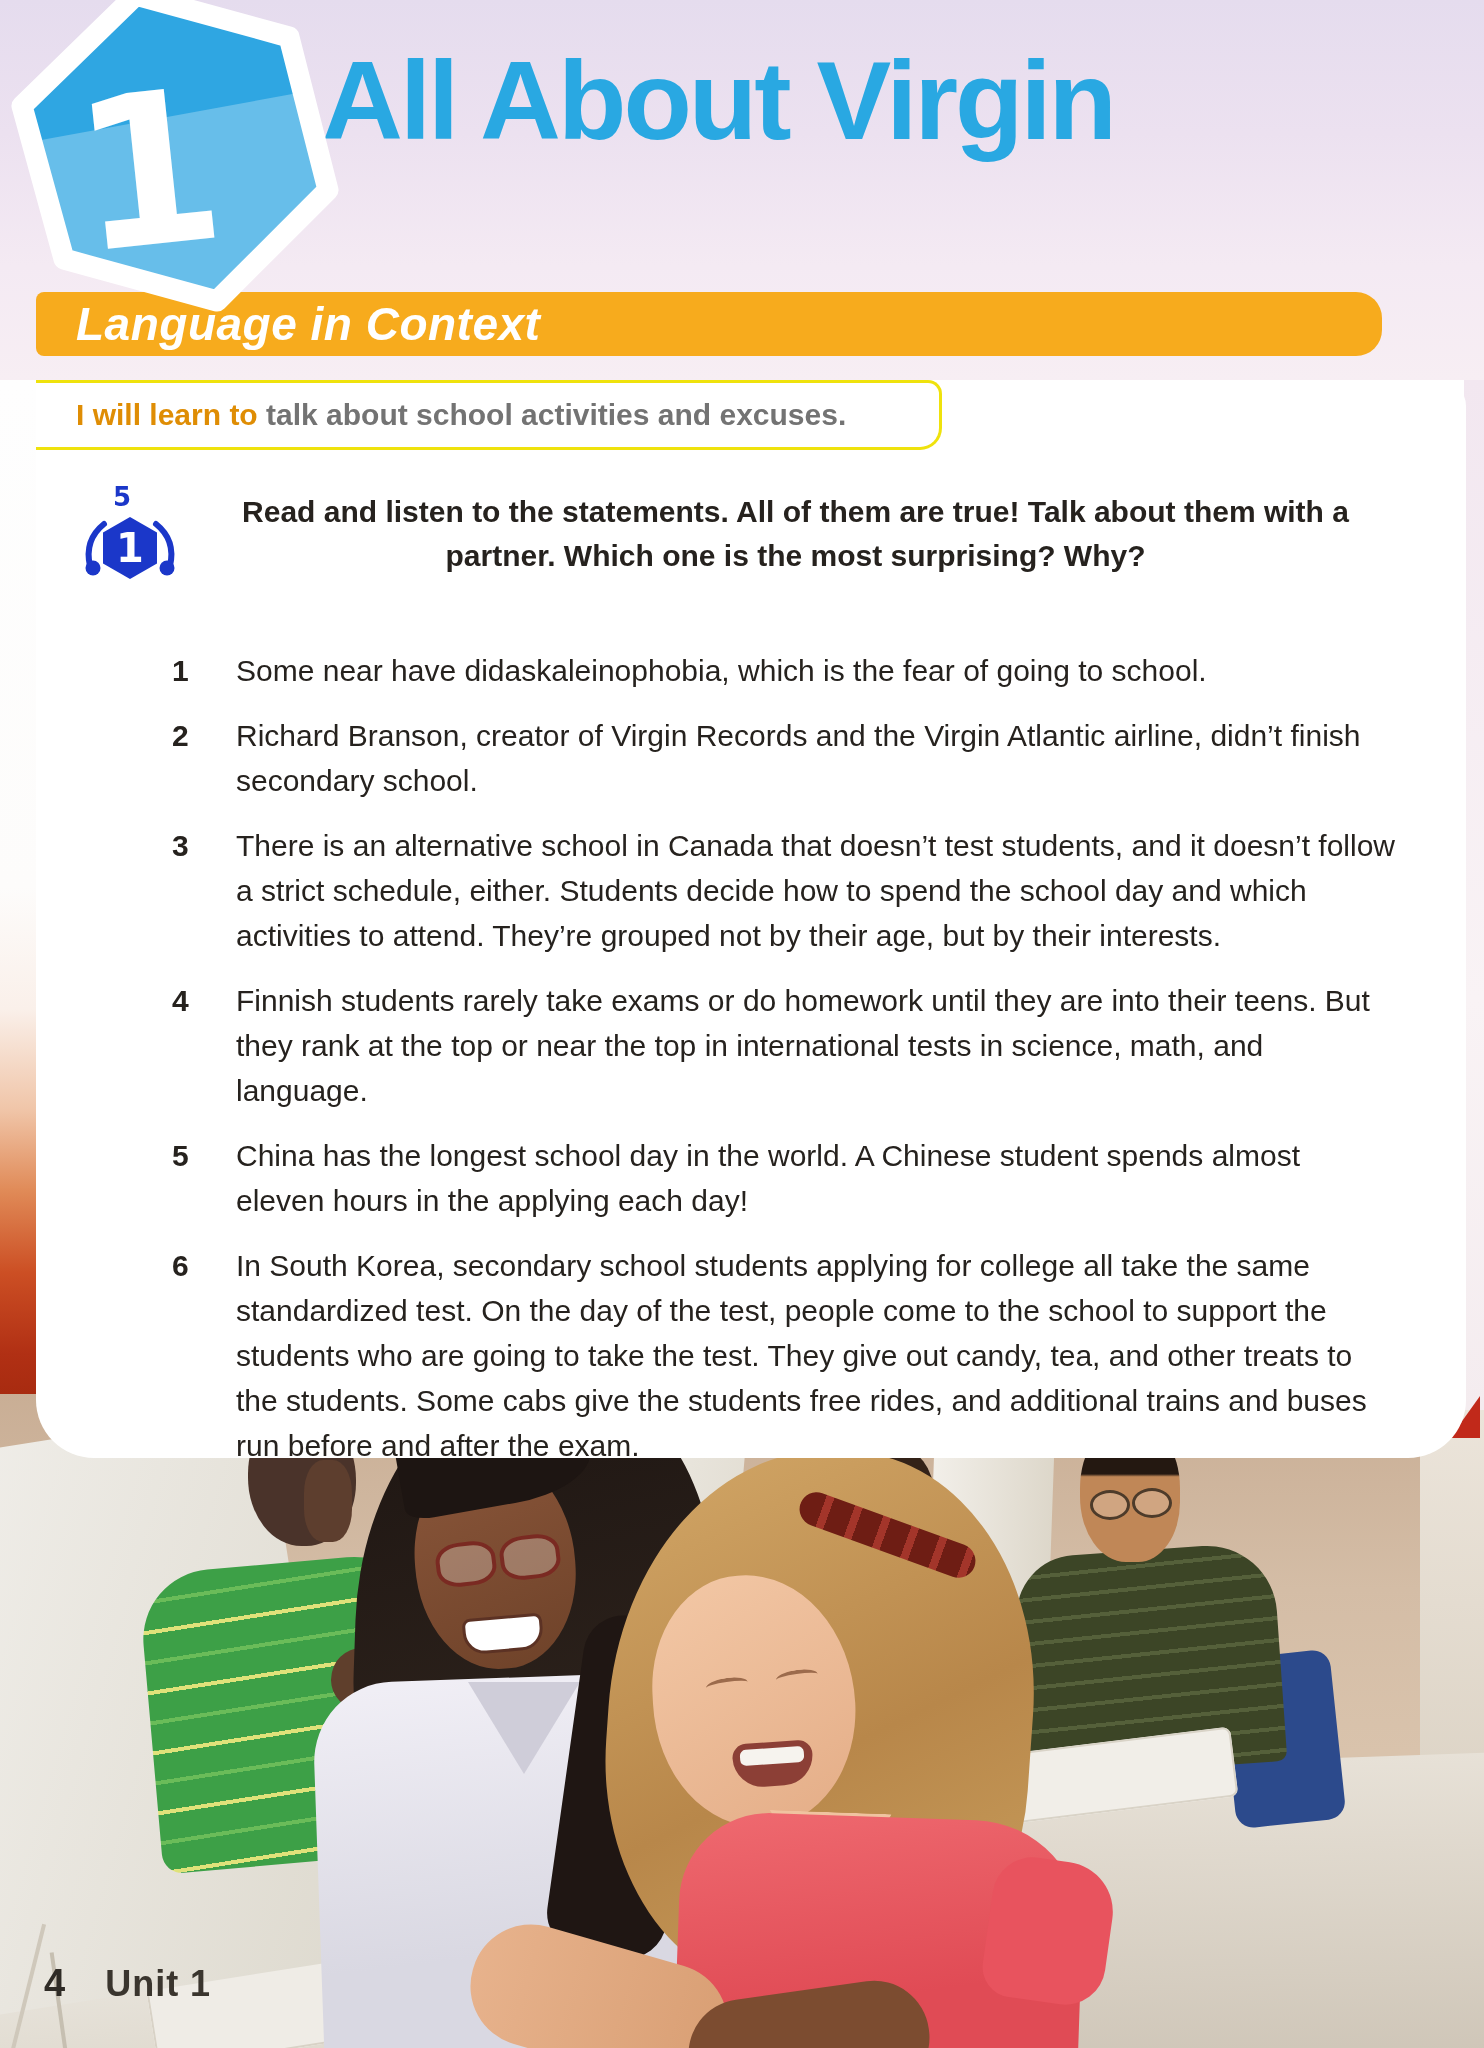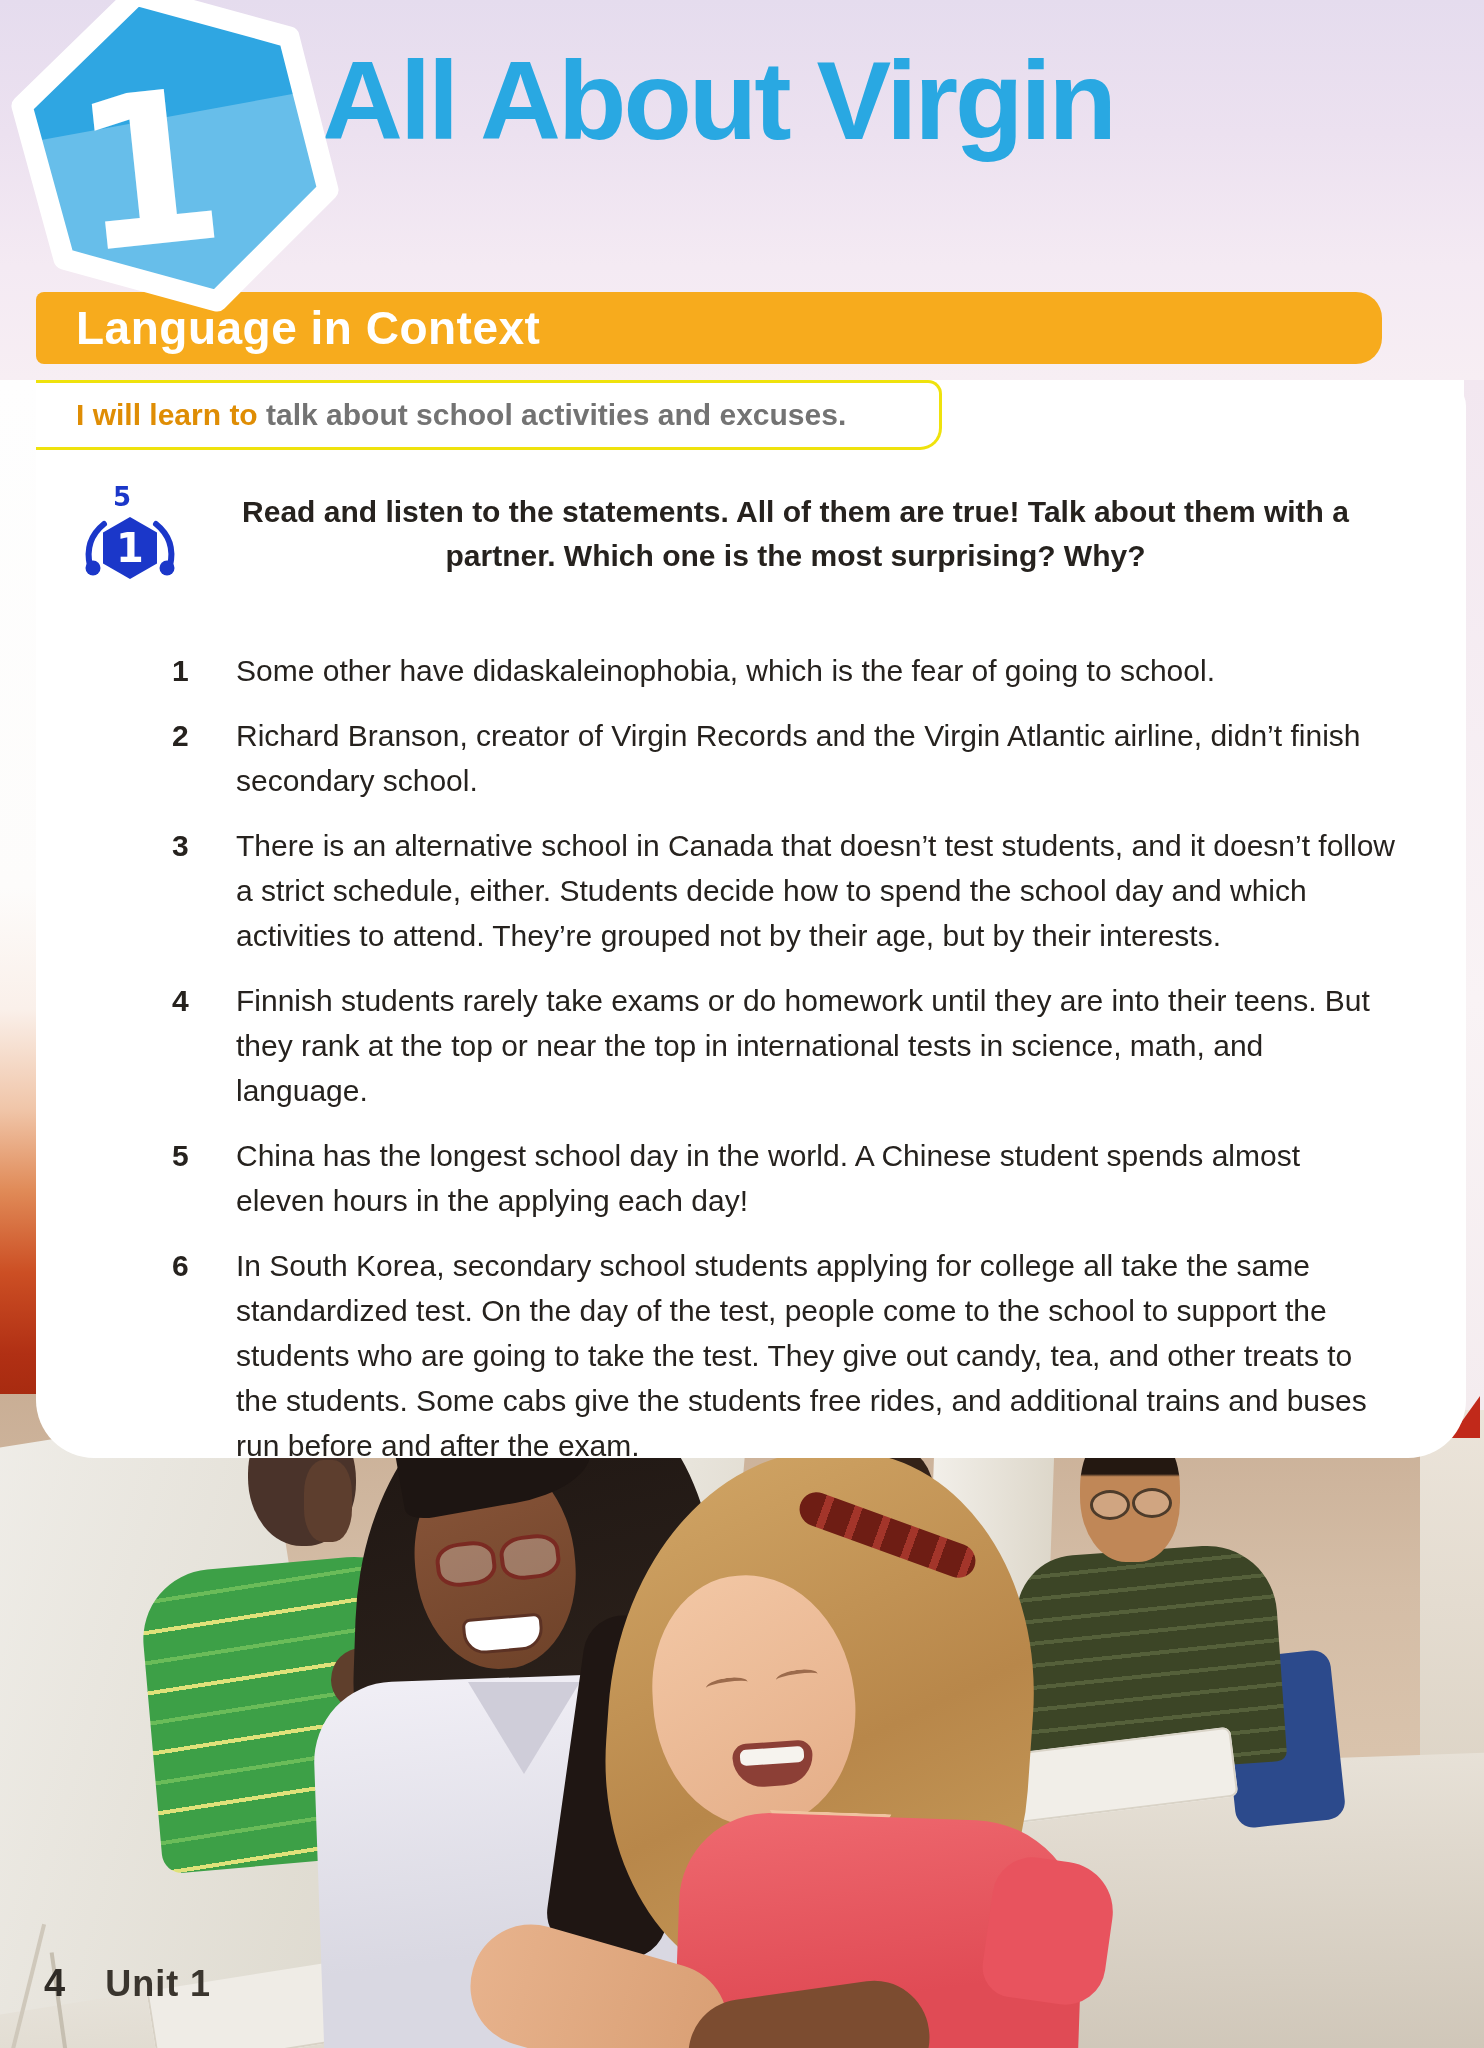--- a/index.html
+++ b/index.html
@@ -7,23 +7,23 @@
         font-family:"Liberation Sans", sans-serif;color:#262220;}
 
   
   .header-bg{position:absolute;left:0;top:0;width:100%;height:380px;
     background:linear-gradient(180deg,#e5dcee 0%,#ece1f0 35%,#f4eaf3 70%,#f7eef3 100%);z-index:1;}
   .page-title{position:absolute;left:322px;top:36px;z-index:6;font-size:112px;font-weight:bold;
     letter-spacing:-3px;color:#29a8e2;white-space:nowrap;}
   .unit-badge{position:absolute;left:-8px;top:-20px;width:372px;height:336px;z-index:7;}
 
   
-  .lic-banner{position:absolute;left:36px;top:292px;width:1346px;height:72px;z-index:6;
+  .lic-banner{position:absolute;left:36px;top:292px;width:1346px;height:64px;z-index:6;
     background:#f7ab1d;border-radius:8px 26px 26px 8px;display:flex;align-items:center;
-    padding-left:40px;box-sizing:border-box;}
+    padding-left:40px;box-sizing:border-box;font-style:italic;}
   .lic-banner span{color:#ffffff;font-size:46px;font-weight:bold;letter-spacing:.5px;}
 
   
   .learn-box{position:absolute;left:36px;top:380px;width:906px;height:70px;z-index:7;
     background:#ffffff;border:3px solid #efe20c;border-left:none;border-radius:0 14px 22px 0;
     display:flex;align-items:center;padding-left:40px;box-sizing:border-box;
     font-size:30px;font-weight:bold;white-space:nowrap;}
   .learn-lead{color:#df8d04;}
   .learn-rest{color:#737373;white-space:pre;}
 
@@ -179,21 +179,21 @@
           <polygon points="50,97 23,81.5 23,50.5 50,35 77,50.5 77,81.5" fill="#1b37c9"></polygon>
           <text x="50" y="80" text-anchor="middle" font-family="DejaVu Sans, sans-serif" font-weight="bold" font-size="40" fill="#ffffff">1</text>
         </svg>
       </div>
       <div class="instruction">Read and listen to the statements. All of them are true! Talk about them with a partner. Which one is the most surprising? Why?</div>
     </div>
 
     <div class="statements">
       <div class="statement">
         <div class="num">1</div>
-        <div class="txt"><span>Some other have </span><span class="it">didaskaleinophobia</span><span>, which is the fear of going to school.</span></div>
+        <div class="txt"><span>Some near have </span><span class="it">didaskaleinophobia</span><span>, which is the fear of going to school.</span></div>
       </div>
       <div class="statement">
         <div class="num">2</div>
         <div class="txt"><span>Richard Branson, creator of Virgin Records and the Virgin Atlantic airline, didn’t finish secondary school.</span><span class="it"></span><span></span></div>
       </div>
       <div class="statement">
         <div class="num">3</div>
         <div class="txt"><span>There is an alternative school in Canada that doesn’t test students, and it doesn’t follow a strict schedule, either. Students decide how to spend the school day and which activities to attend. They’re grouped not by their age, but by their interests.</span><span class="it"></span><span></span></div>
       </div>
       <div class="statement">

